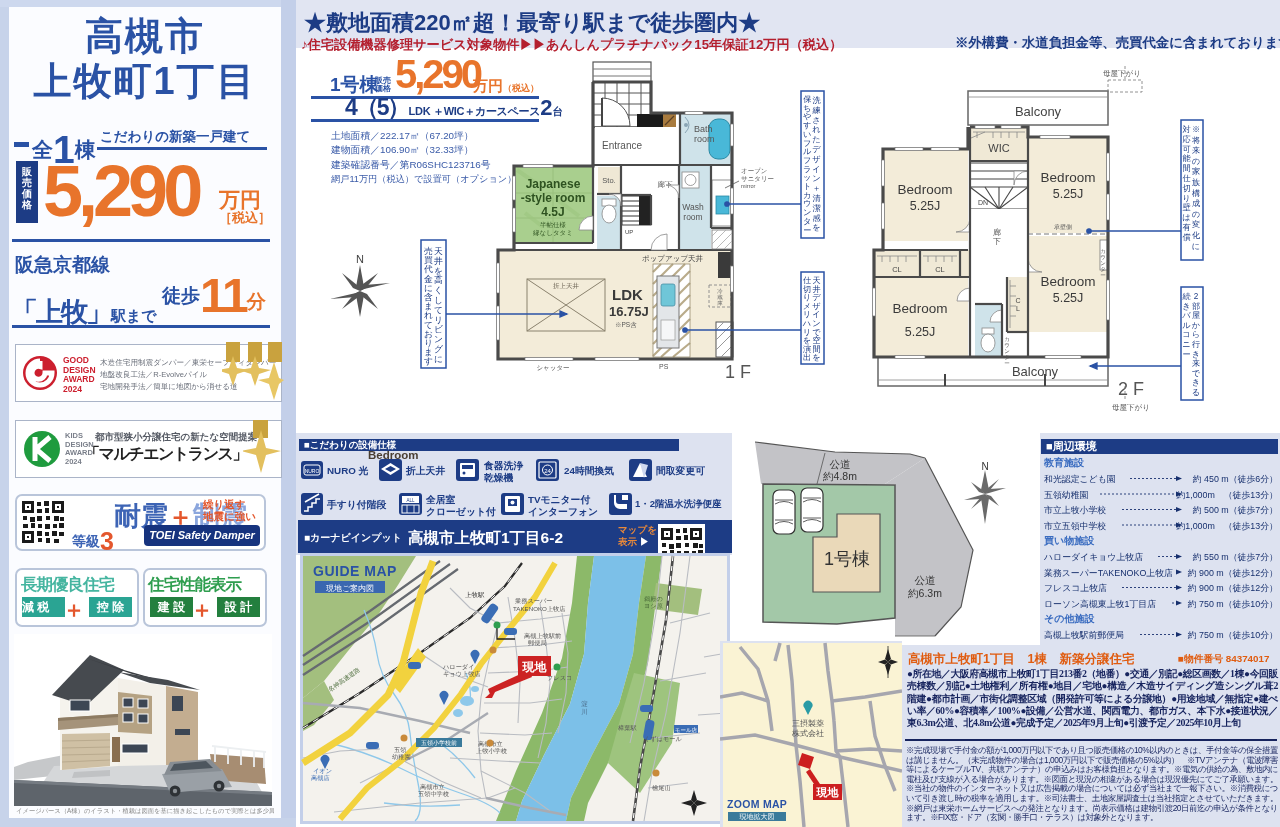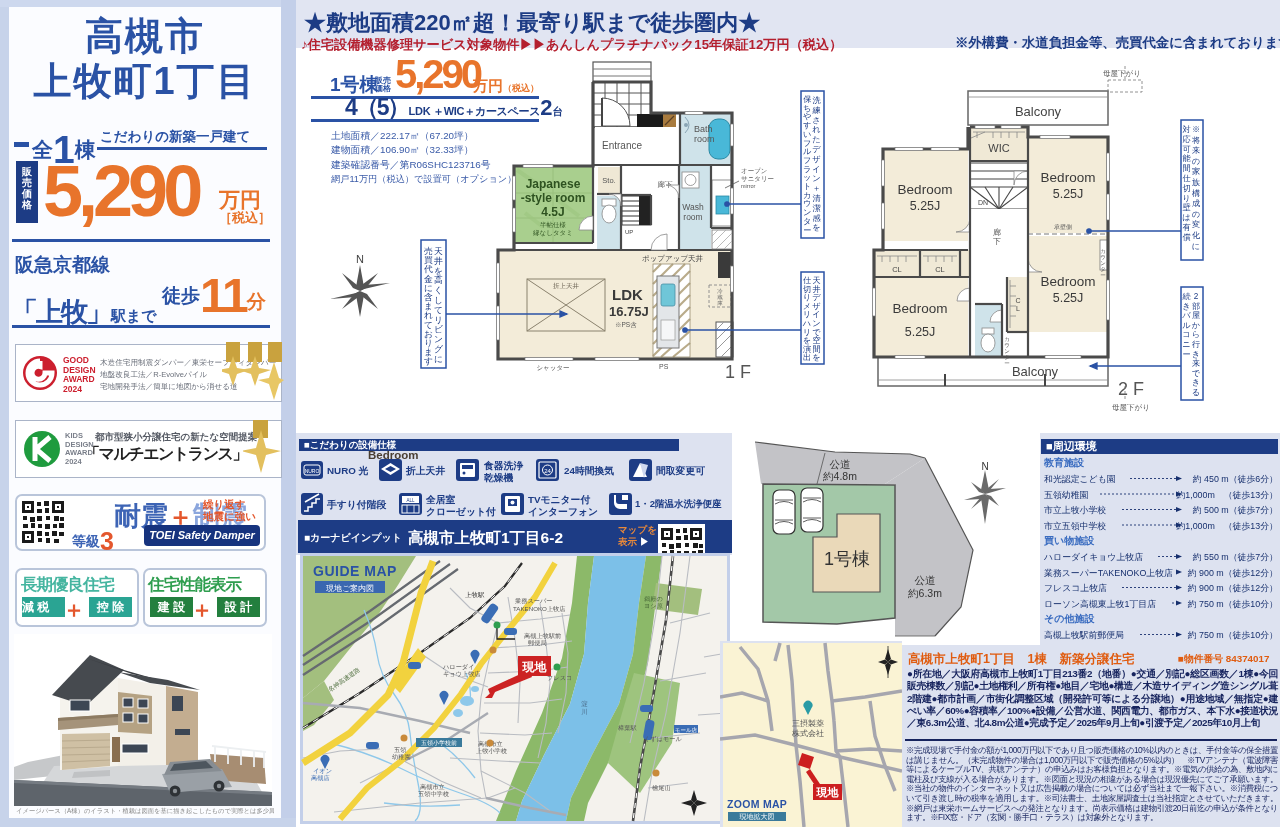--- a/index.html
+++ b/index.html
@@ -1182,21 +1182,21 @@
     <line x1="0" y1="-16" x2="0" y2="16" stroke="#222" stroke-width="0.8"></line>
   </g>
 </svg>
 
 <div class="abs" style="left:902px;top:645px;width:378px;height:182px;background:#dde2f0;"></div>
 
 <div class="abs" style="left:908px;top:651px;color:#e05c10;font-weight:bold;font-size:12.5px;white-space:nowrap;">高槻市上牧町1丁目　1棟　新築分譲住宅</div>
 
 <div class="abs" style="left:1178px;top:653px;color:#e05c10;font-weight:bold;font-size:9.8px;white-space:nowrap;">■物件番号 84374017</div>
 
-<div class="abs" style="left:907px;top:668px;width:371px;color:#17245e;font-weight:bold;font-size:9.9px;line-height:12.3px;text-align:justify;letter-spacing:-0.45px;">●所在地／大阪府高槻市上牧町1丁目213番2（地番）●交通／別記●総区画数／1棟●今回販売棟数／別記●土地権利／所有権●地目／宅地●構造／木造サイディング造シングル葺2階建●都市計画／市街化調整区域（開発許可等による分譲地）●用途地域／無指定●建ぺい率／60%●容積率／100%●設備／公営水道、関西電力、都市ガス、本下水●接道状況／東6.3m公道、北4.8m公道●完成予定／2025年9月上旬●引渡予定／2025年10月上旬</div>
+<div class="abs" style="left:907px;top:668px;width:371px;color:#17245e;font-weight:bold;font-size:9.9px;line-height:12.3px;text-align:justify;letter-spacing:-0.45px;font-family:Liberation Serif, serif;">●所在地／大阪府高槻市上牧町1丁目213番2（地番）●交通／別記●総区画数／1棟●今回販売棟数／別記●土地権利／所有権●地目／宅地●構造／木造サイディング造シングル葺2階建●都市計画／市街化調整区域（開発許可等による分譲地）●用途地域／無指定●建ぺい率／60%●容積率／100%●設備／公営水道、関西電力、都市ガス、本下水●接道状況／東6.3m公道、北4.8m公道●完成予定／2025年9月上旬●引渡予定／2025年10月上旬</div>
 
 <div class="abs" style="left:905px;top:739px;width:372px;height:2px;background:#17245e;"></div>
 
 <div class="abs" style="left:906px;top:746px;width:372px;color:#17245e;font-size:8.4px;line-height:9.6px;text-align:justify;letter-spacing:-0.45px;">※完成現場で手付金の額が1,000万円以下であり且つ販売価格の10%以内のときは、手付金等の保全措置は講じません。（未完成物件の場合は1,000万円以下で販売価格の5%以内）　※TVアンテナ（電波障害等によるケーブルTV、共聴アンテナ）の申込みはお客様負担となります。※電気の供給の為、敷地内に電柱及び支線が入る場合があります。※図面と現況の相違がある場合は現況優先にてご了承願います。※当社の物件のインターネット又は広告掲載の場合については必ず当社まで一報下さい。※消費税について引き渡し時の税率を適用します。※司法書士、土地家屋調査士は当社指定とさせていただきます。※網戸は東栄ホームサービスへの発注となります。尚表示価格は建物引渡20日前迄の申込が条件となります。※FIX窓・ドア（玄関・勝手口・テラス）は対象外となります。</div>
 
 <div class="abs" style="left:433.5px;top:247px;width:10px;font-size:8.8px;line-height:9.8px;color:#1d3c85;word-break:break-all;text-align:center;">天井を高くしてリビングに</div>
 <div class="abs" style="left:423.5px;top:247px;width:10px;font-size:8.8px;line-height:9.2px;color:#1d3c85;word-break:break-all;text-align:center;">売買代金に含まれております</div>
 
 <div class="abs" style="left:812px;top:96px;width:9px;font-size:8.2px;line-height:9.8px;color:#1d3c85;word-break:break-all;text-align:center;">洗練されたデザイン＋清潔感を</div>
 <div class="abs" style="left:802.5px;top:96px;width:9px;font-size:8.2px;line-height:8.7px;color:#1d3c85;word-break:break-all;text-align:right;">保ちやすいフルフラットカウンター</div>

